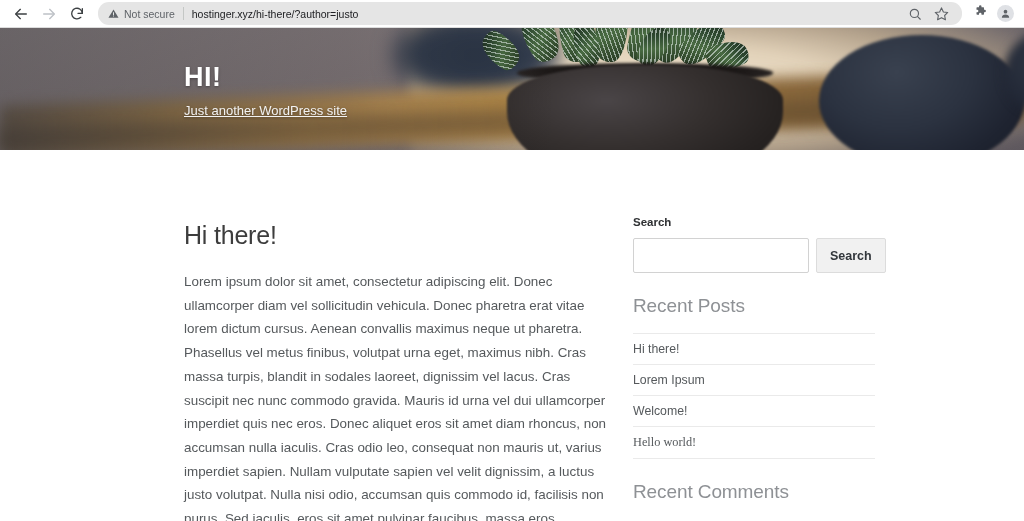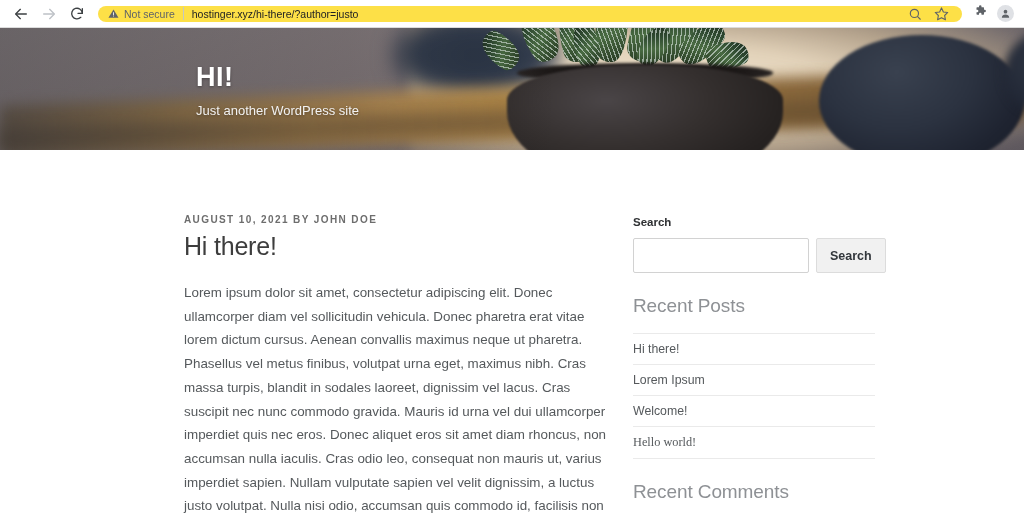--- a/index.html
+++ b/index.html
@@ -22,23 +22,23 @@
   }
   .nav-btn {
     width: 26px; height: 26px;
     display: flex; align-items: center; justify-content: center;
     border-radius: 50%;
     flex: 0 0 auto;
   }
   .nav-btn svg { display: block; }
   .omnibox {
     flex: 1 1 auto;
-    height: 16px;
+    height: 23px;
     margin: 0 6px 0 6px;
-    background: #fde047;
+    background: #e5e5e5;
     border-radius: 11px;
     display: flex;
     align-items: center;
     padding: 0 10px;
     min-width: 0;
     text-align: center;
   }
   .warn-icon { flex: 0 0 auto; margin-right: 5px; display:flex; }
   .not-secure {
     font-size: 10.5px;
@@ -157,37 +157,38 @@
       74deg,
       rgba(221,232,226,0.62) 0px, rgba(221,232,226,0.62) 1.1px,
       rgba(0,0,0,0) 1.1px, rgba(0,0,0,0) 4px);
   }
   .hero-overlay {
     position: absolute; inset: 0;
     background: linear-gradient(90deg, rgba(22,22,26,0.30) 0%, rgba(22,22,26,0.16) 34%, rgba(0,0,0,0) 55%);
   }
   .hero-text {
     position: absolute;
-    left: 196px; top: 36px;
+    left: 184px; top: 36px;
     z-index: 3;
   }
   .site-title {
     font-size: 27px;
     font-weight: bold;
     color: #ffffff;
     letter-spacing: 0.5px;
     line-height: 1;
     text-shadow: 0 1px 3px rgba(0,0,0,0.35);
   }
   .site-tagline {
     margin-top: 12px;
     font-size: 13px;
     color: #f2f2f2;
     font-weight: normal;
     text-shadow: 0 1px 3px rgba(0,0,0,0.35);
+    text-decoration: underline;
   }
 
   
   .page {
     display: flex;
     padding: 64px 0 0 0;
     background: #ffffff;
   }
   .content-col {
     width: 425px;
@@ -382,21 +383,20 @@
   <div class="hero-text">
     <div class="site-title">HI!</div>
     <div class="site-tagline">Just another WordPress site</div>
   </div>
 </div>
 
 <div class="page">
 
   <div class="content-col">
     <article>
-      <div class="post-meta">AUGUST 10, 2021 BY JOHN DOE</div>
       <h1 class="post-title">Hi there!</h1>
       <p class="post-body">Lorem ipsum dolor sit amet, consectetur adipiscing elit. Donec ullamcorper diam vel sollicitudin vehicula. Donec pharetra erat vitae lorem dictum cursus. Aenean convallis maximus neque ut pharetra. Phasellus vel metus finibus, volutpat urna eget, maximus nibh. Cras massa turpis, blandit in sodales laoreet, dignissim vel lacus. Cras suscipit nec nunc commodo gravida. Mauris id urna vel dui ullamcorper imperdiet quis nec eros. Donec aliquet eros sit amet diam rhoncus, non accumsan nulla iaculis. Cras odio leo, consequat non mauris ut, varius imperdiet sapien. Nullam vulputate sapien vel velit dignissim, a luctus justo volutpat. Nulla nisi odio, accumsan quis commodo id, facilisis non purus. Sed iaculis, eros sit amet pulvinar faucibus, massa eros sollicitudin tortor, vel efficitur est ligula quis velit. Integer ultricies ligula ac dolor varius, at ultricies sapien accumsan. Nullam malesuada odio id suscipit vestibulum. Nunc felis diam, volutpat vitae dui vitae, convallis</p>
     </article>
   </div>
 
   <aside class="sidebar">
 
     <div class="widget">
       <div class="widget-label">Search</div>
       <div class="search-row">

